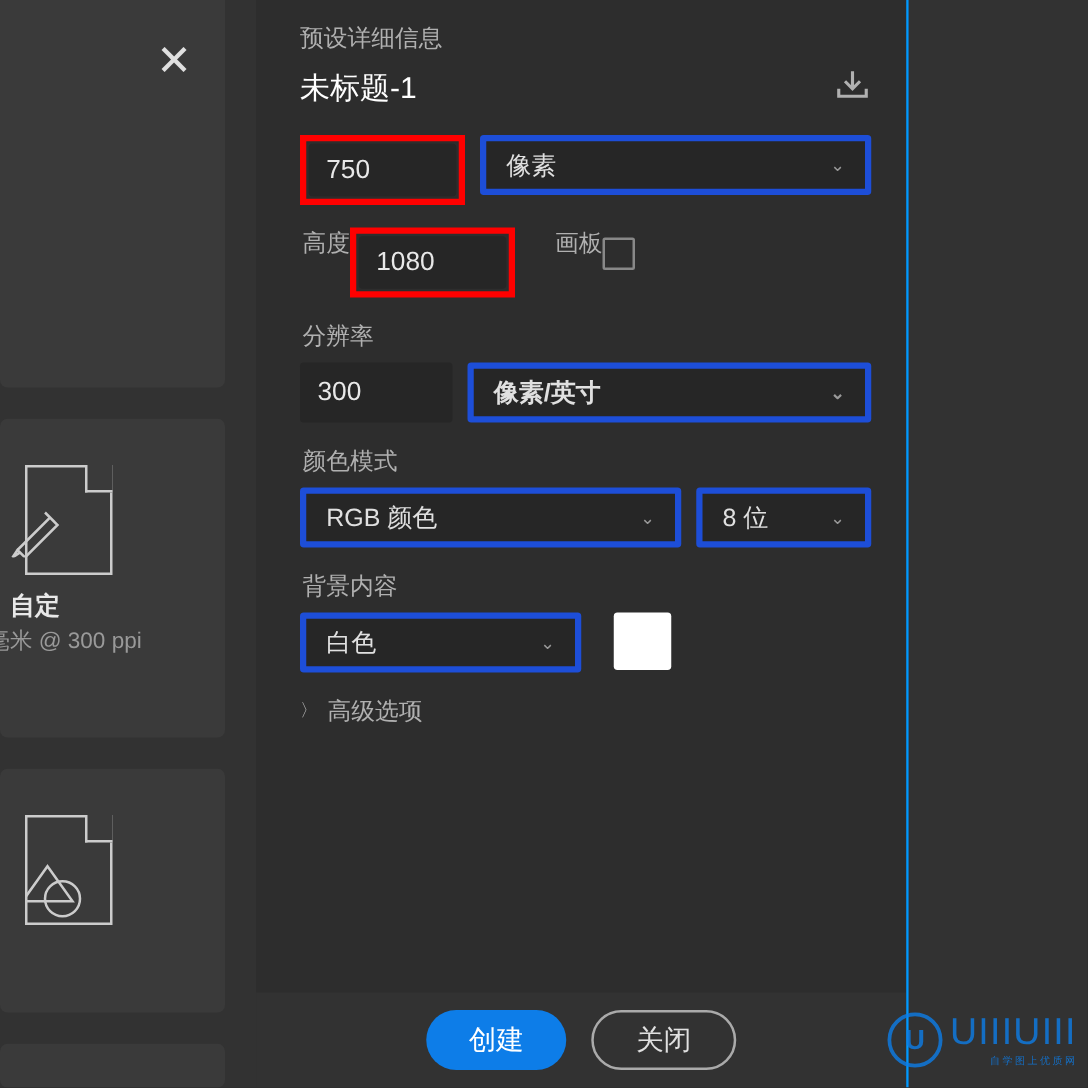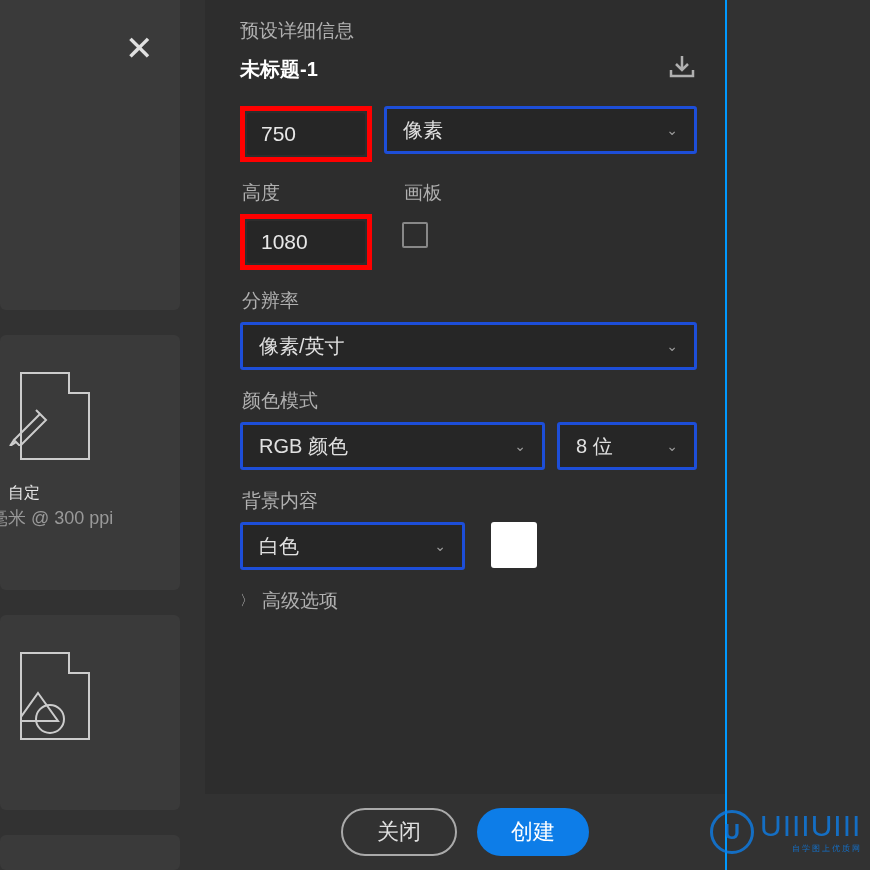--- a/index.html
+++ b/index.html
@@ -47,22 +47,22 @@
   border-bottom: 2px solid #ccc;
   background: #3a3a3a;
 }
 .doc-pencil {
   position: absolute; left: 8px; top: 35px;
   width: 44px; height: 44px;
 }
 .doc-pencil svg { stroke: #ccc; fill: none; stroke-width: 2; }
 .shapes-svg { stroke: #ccc; fill: none; stroke-width: 2; }
 .preset-label {
-  color: #e8e8e8; font-size: 16px; font-weight: 400;
-  margin: 16px 0 2px 8px;
+  color: #e8e8e8; font-size: 20px; font-weight: 700;
+  margin: 4px 0 2px 8px;
 }
 .preset-sub {
   color: #999; font-size: 18px; margin-left: -10px;
 }
 
 .right-col {
   position: absolute; left: 205px; top: 0;
   width: 520px; height: 794px;
   background: #2d2d2d;
   padding: 18px 28px 0 35px;
@@ -72,41 +72,41 @@
   background: #0099ff;
 }
 .far-right {
   position: absolute; left: 727px; top: 0; width: 143px; height: 870px;
   background: #323232;
 }
 .section-label {
   color: #b0b0b0; font-size: 19px; margin-bottom: 10px;
 }
 .title-row { display: flex; align-items: center; justify-content: space-between; margin-bottom: 22px; }
-.doc-title { color: #fff; font-size: 20px; font-weight: 700; }
+.doc-title { color: #fff; font-size: 24px; font-weight: 400; }
 .download-icon { color: #b0b0b0; cursor: pointer; }
 .download-icon svg { fill: #b0b0b0; }
 
 .field-label { color: #b0b0b0; font-size: 19px; margin: 0 0 8px 2px; }
 .row { display: flex; gap: 12px; margin-bottom: 18px; align-items: flex-start; }
-.col { display: flex; flex-direction: column; }
+.col { display: flex; }
 
 .num-input {
   width: 122px; height: 48px;
   background: #262626;
   border: none; color: #e8e8e8;
   font-size: 21px; padding: 0 14px;
   border-radius: 3px;
 }
 .red-box { border: 5px solid #ff0000; padding: 2px; width: 132px; display:inline-block;}
 .red-box .num-input { width: 118px; height: 42px; }
 
 .dropdown {
   height: 48px; background: #262626;
-  border: 3px solid #1d4ed8; border-radius: 3px;
+  border: 5px solid #1d4ed8; border-radius: 3px;
   color: #e0e0e0; font-size: 20px;
   display: flex; align-items: center; justify-content: space-between;
   padding: 0 16px; cursor: pointer;
 }
 .dropdown.small { width: 140px; }
 .dropdown.med { width: 232px; }
 .dropdown.wide { width: 290px; }
 .dropdown.full { width: 225px; }
 .chev { color: #999; font-size: 14px; }
 
@@ -232,21 +232,22 @@
       </div>
     </div>
     <div class="col">
       <div class="field-label">画板</div>
       <div class="checkbox"></div>
     </div>
   </div>
 
   <div class="field-label">分辨率</div>
   <div class="row">
-    <div class="dropdown wide" style="flex:1;">
+    <input class="num-input" value="300" style="">
+    <div class="dropdown wide" style="flex:1;font-weight:bold;">
       <span>像素/英寸</span>
       <span class="chev">⌄</span>
     </div>
   </div>
 
   <div class="field-label">颜色模式</div>
   <div class="row">
     <div class="dropdown med" style="flex:1;gap:28px;">
       <span>RGB 颜色</span>
       <span class="chev">⌄</span>
@@ -269,25 +270,25 @@
   <div class="adv-row">
     <span class="chev-r">〉</span>
     <span>高级选项</span>
   </div>
 </div>
 
 <div class="vline"></div>
 <div class="far-right"></div>
 
 <div class="bottom-bar">
+  <div class="btn btn-primary">
+    <span>创建</span>
+  </div>
   <div class="btn btn-secondary">
     <span>关闭</span>
-  </div>
-  <div class="btn btn-primary">
-    <span>创建</span>
   </div>
 </div>
 
 <div class="watermark">
   <div class="watermark-circle">
     <span>U</span>
   </div>
   <div>
     <div class="watermark-text">UIIIUIII</div>
     <div class="watermark-sub">自学图上优质网</div>

